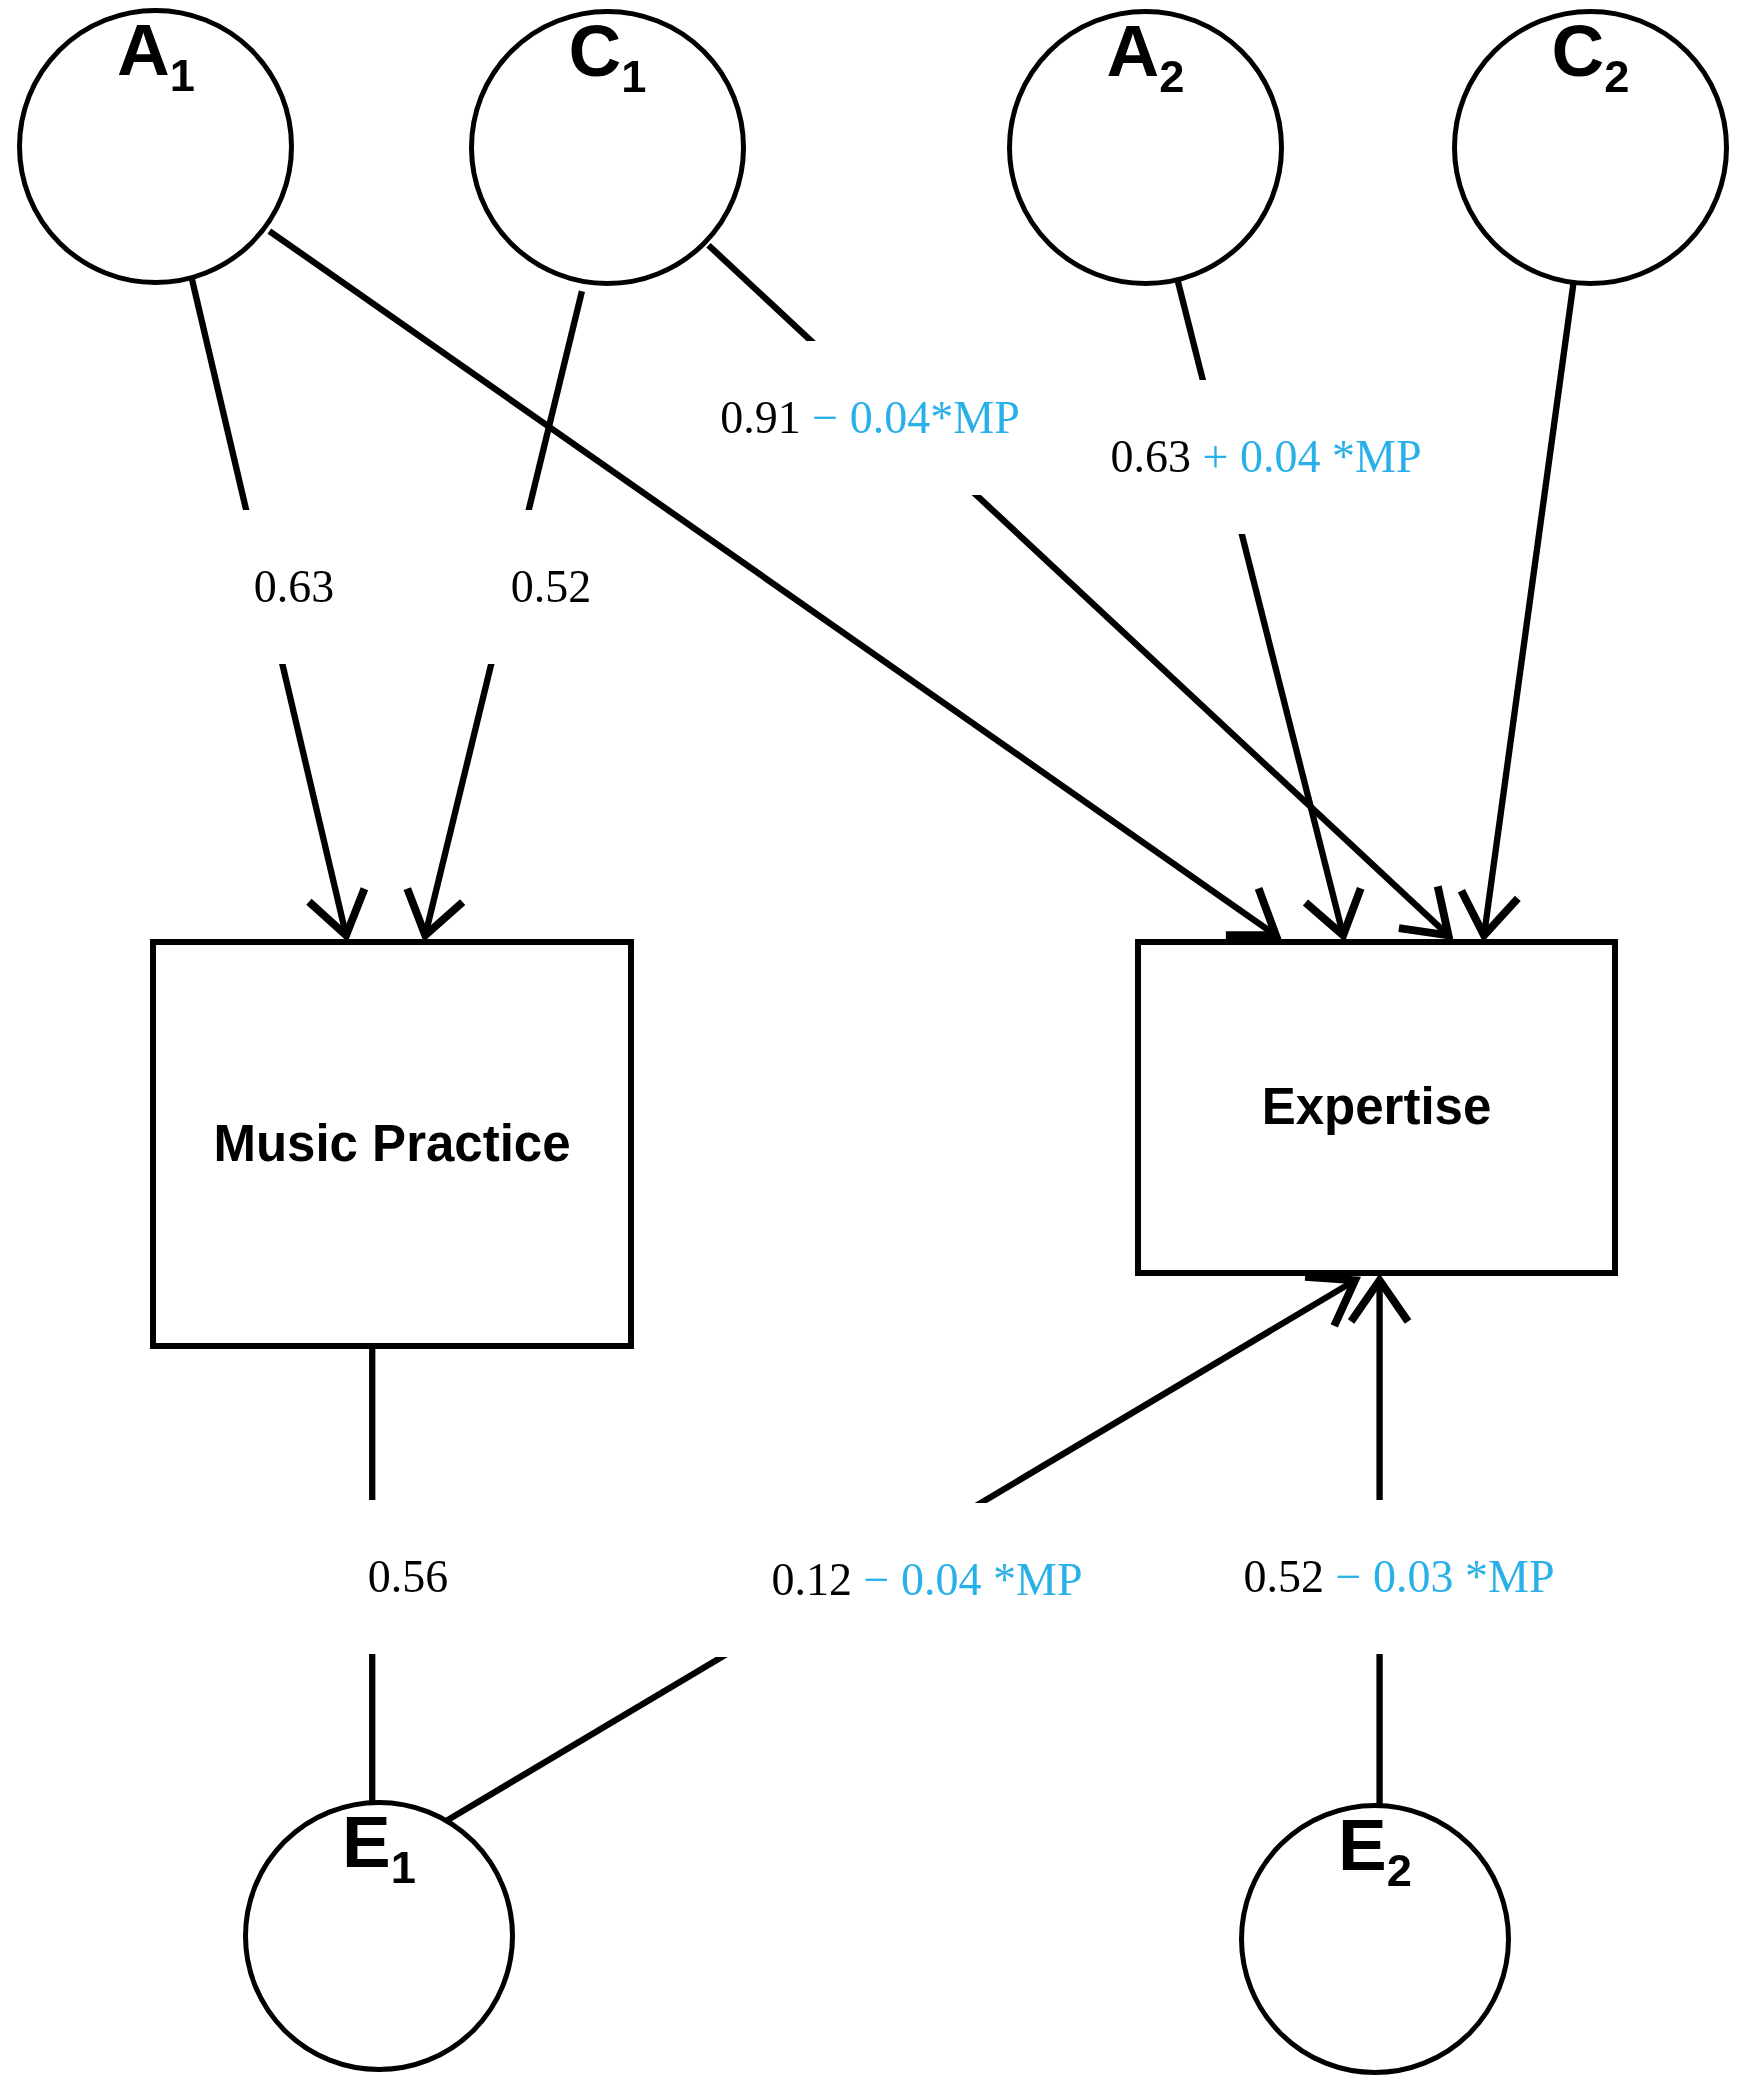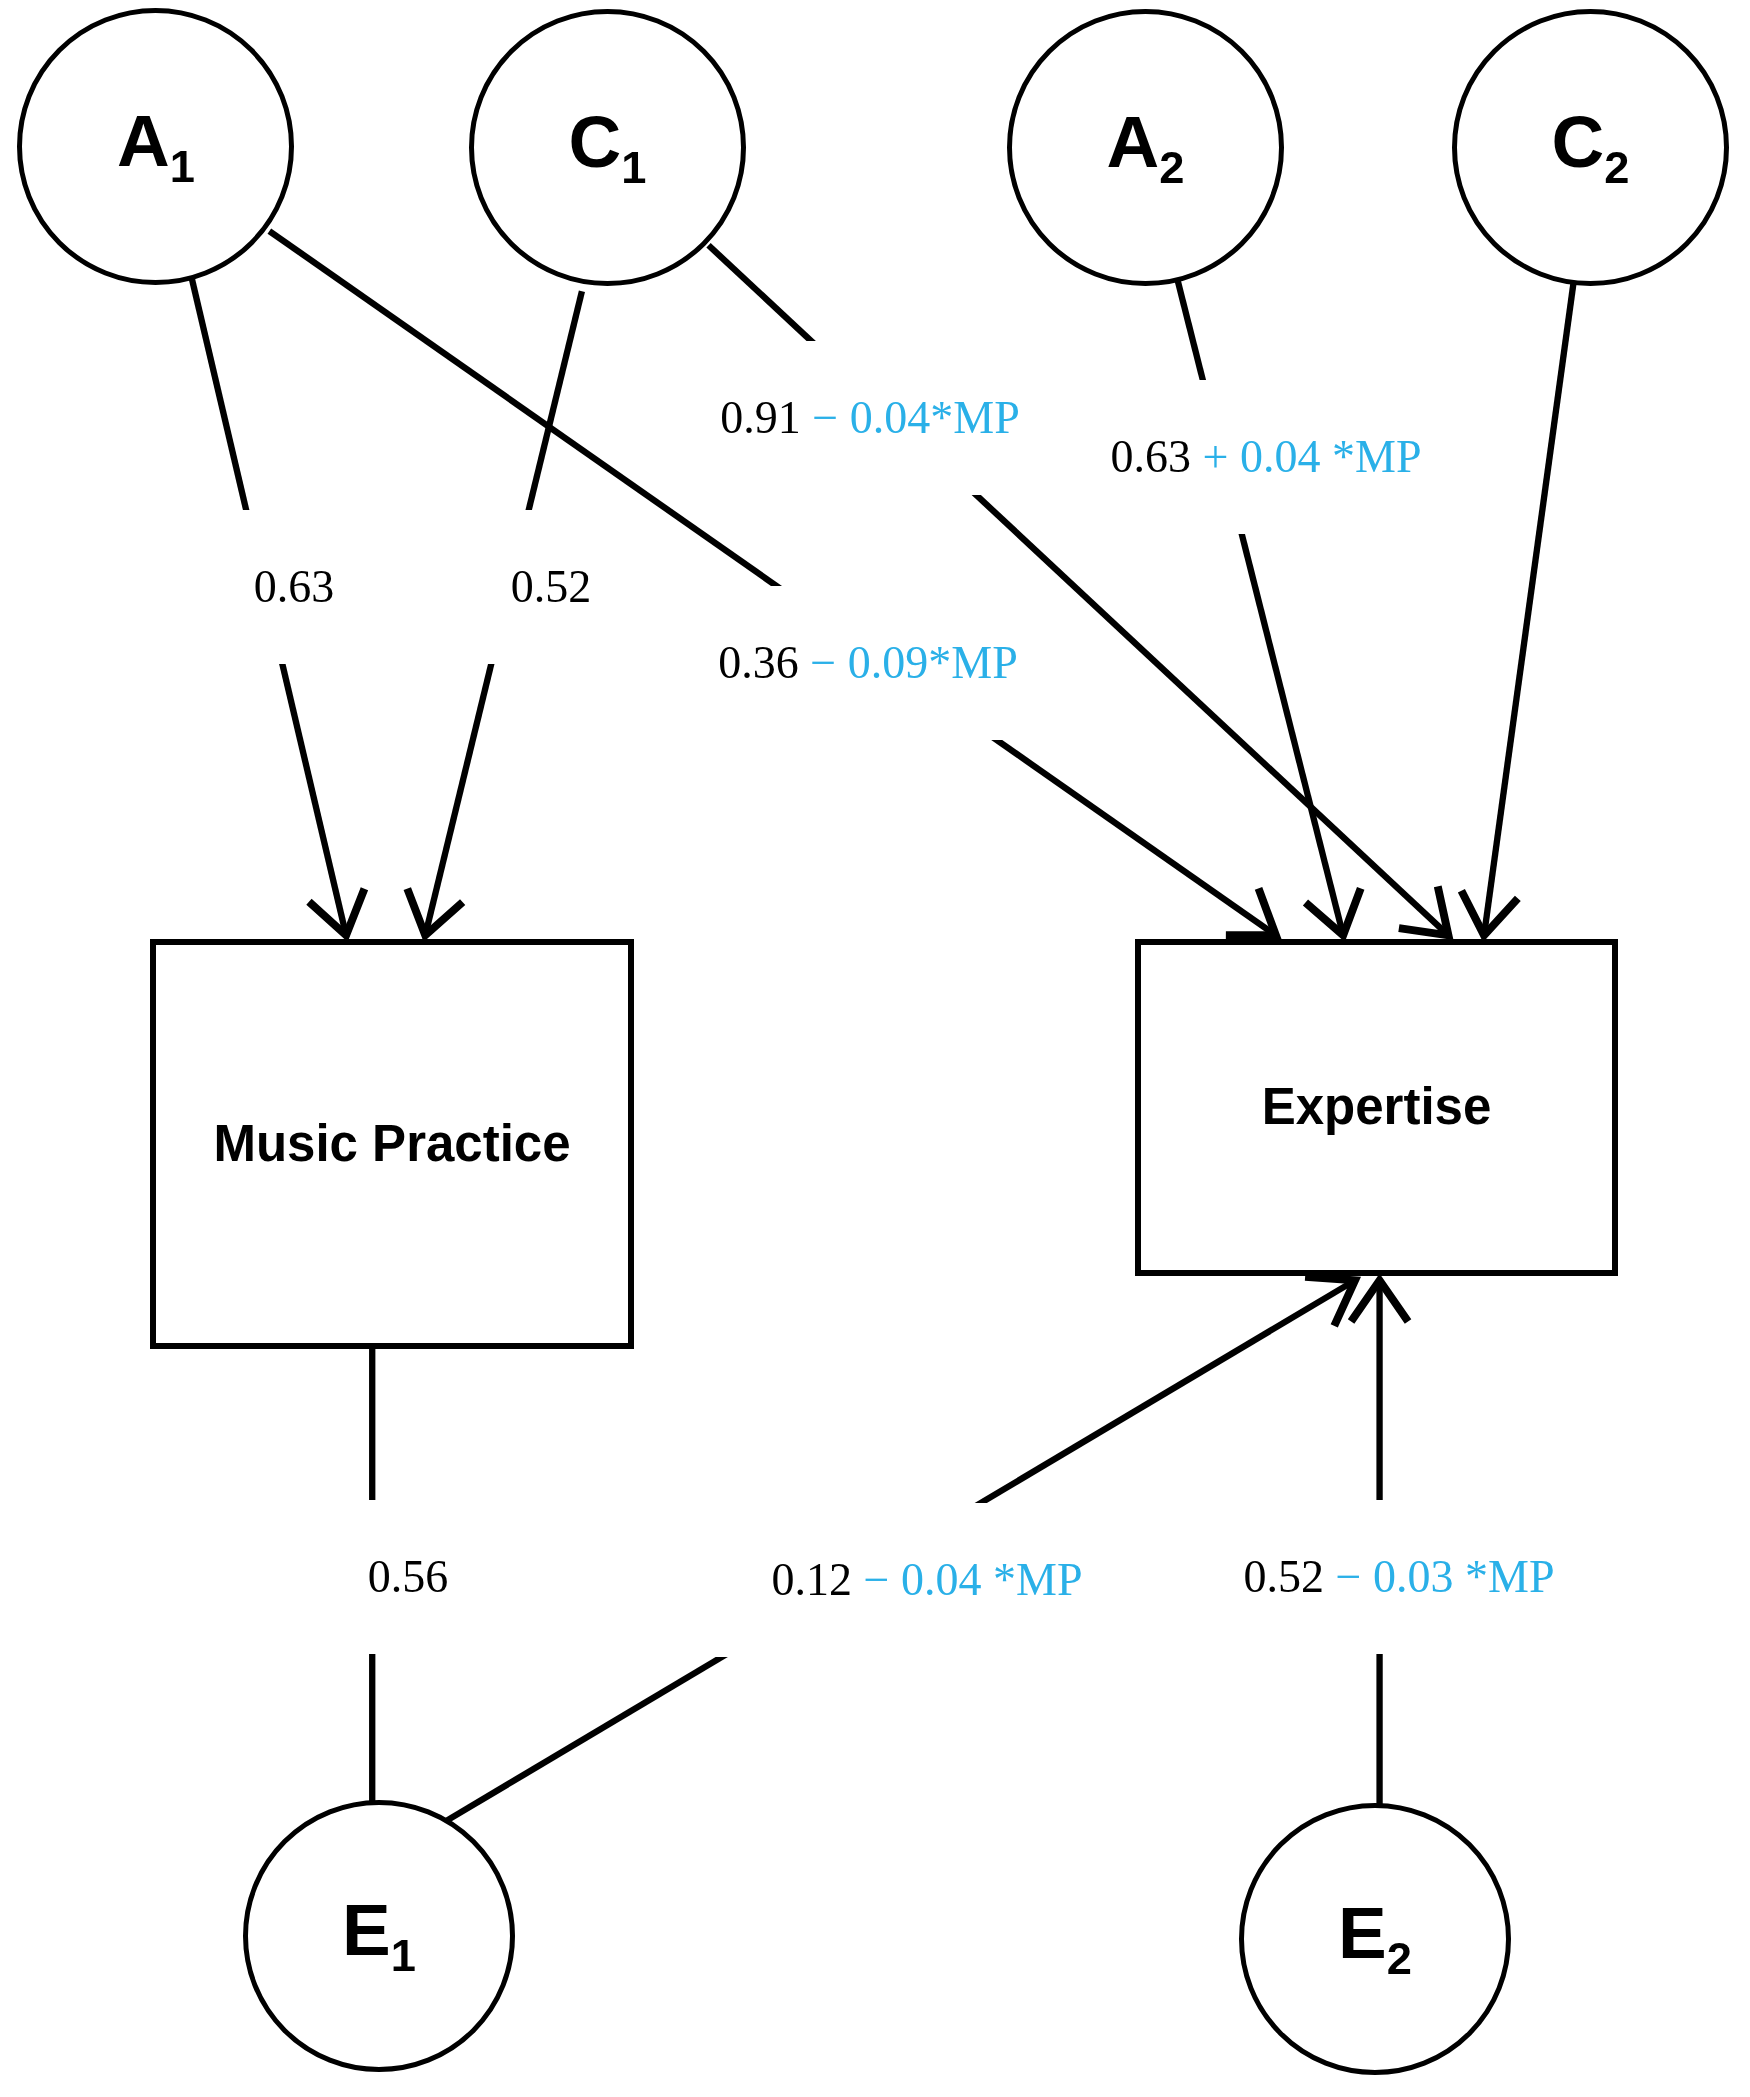--- a/index.html
+++ b/index.html
@@ -13,21 +13,21 @@
   }
   #paths-svg { position: absolute; left: 0; top: 0; width: 1751px; height: 2097px; overflow: visible; }
 
   .circle-node {
     position: absolute;
     box-sizing: border-box;
     width: 277px; height: 277px;
     border: 5.5px solid #000;
     border-radius: 50%;
     background: #fff;
-    display: flex; align-items: center; justify-content: center;
+    display: flex; justify-content: center;
   }
   .circle-node.small { width: 272px; height: 272px; }
   .node-label {
     font-weight: bold;
     font-size: 73px;
     color: #000;
     line-height: 1;
     white-space: nowrap;
   }
   .node-label .sub {
@@ -120,23 +120,20 @@
   </div>
   <div class="edge-label" style="left:528px; top:587px;">
     <span class="fixed">0.52</span><span class="mod"></span>
   </div>
   <div class="edge-label" style="left:847px; top:418px;">
     <span class="fixed">0.91 </span><span class="mod">− 0.04*MP</span>
   </div>
   <div class="edge-label" style="left:1243px; top:457px;">
     <span class="fixed">0.63 </span><span class="mod">+ 0.04 *MP</span>
   </div>
-  <div class="edge-label" style="left:845px; top:663px;">
-    <span class="fixed">0.36 </span><span class="mod">− 0.09*MP</span>
-  </div>
   <div class="edge-label" style="left:385px; top:1577px;">
     <span class="fixed">0.56</span><span class="mod"></span>
   </div>
   <div class="edge-label" style="left:904px; top:1580px;">
     <span class="fixed">0.12 </span><span class="mod">− 0.04 *MP</span>
   </div>
   <div class="edge-label" style="left:1376px; top:1577px;">
     <span class="fixed">0.52 </span><span class="mod">− 0.03 *MP</span>
   </div>
 

